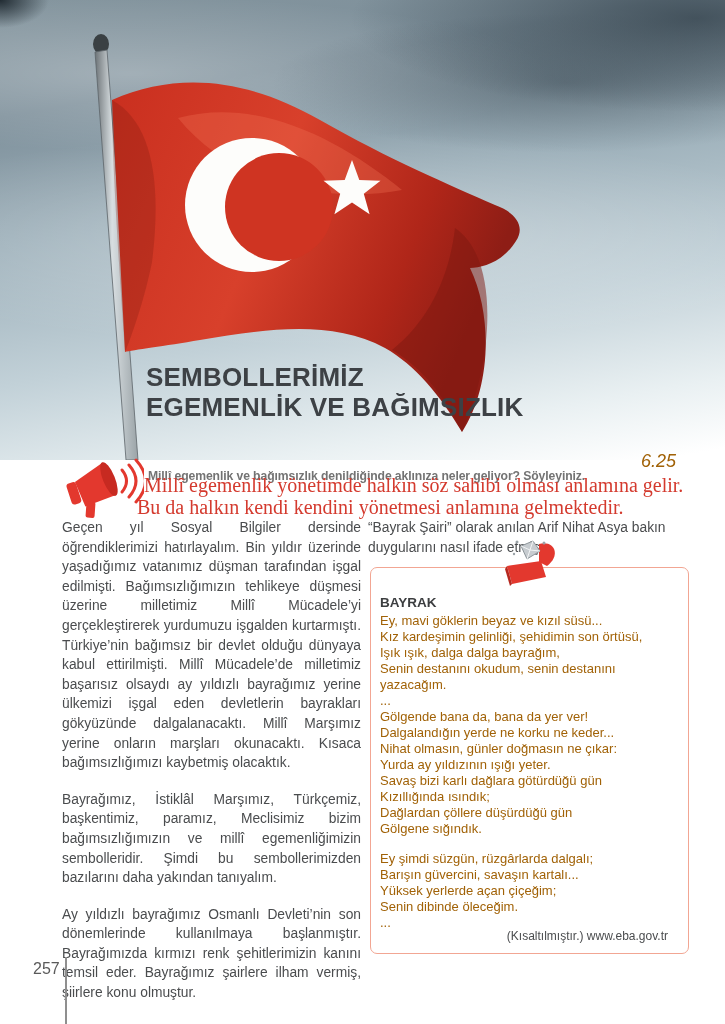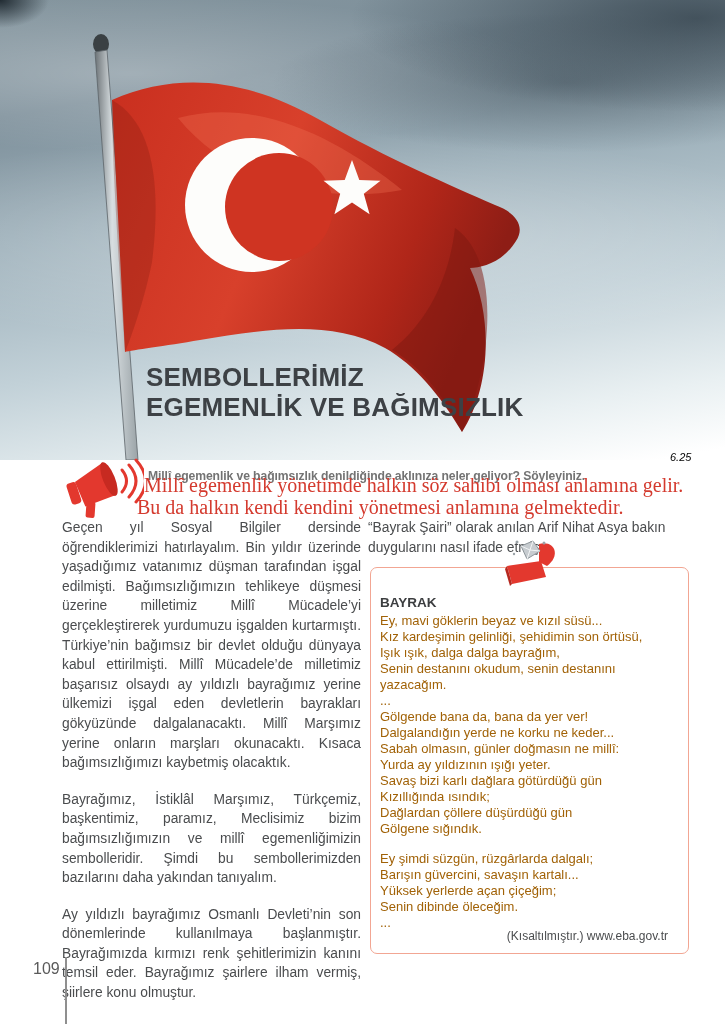--- a/index.html
+++ b/index.html
@@ -17,21 +17,21 @@
       radial-gradient(ellipse 600px 110px at 18% 16%, rgba(255,255,255,.28), rgba(255,255,255,0) 70%),
       radial-gradient(ellipse 700px 150px at 45% 52%, rgba(255,255,255,.30), rgba(255,255,255,0) 72%),
       linear-gradient(170deg, #84959e 0%, #7e909b 20%, #9db0ba 42%, #c2d1d8 66%, #e9f0f2 86%, #ffffff 98%);
   }
   .hero svg { position: absolute; left: 0; top: 0; }
   .hero-title {
     position: absolute; left: 146px; top: 362px; width: 480px;
     font-size: 26px; font-weight: bold; color: #3d4145; line-height: 30px; letter-spacing: .2px;
   }
   .figure-label {
-    position: absolute; left: 670px; top: 451px; font-size: 11px; font-style: italic; color: #000000;
+    position: absolute; left: 641px; top: 451px; font-size: 18px; font-style: italic; color: #a16207;
   }
 
   
   .megaphone { position: absolute; left: 64px; top: 456px; width: 80px; height: 62px; }
   .question-text {
     position: absolute; left: 148px; top: 469px; width: 540px;
     font-size: 12.2px; font-weight: bold; color: #737373; letter-spacing: -.1px; line-height: 15px;
   }
   .answer-line { position: absolute; font-family: "Liberation Serif", serif; color: #d43a2e; white-space: nowrap; }
   .answer-1 { left: 144px; top: 474px; font-size: 20px; }
@@ -154,32 +154,32 @@
     </svg>
     <div class="poem-content">
       <div class="poem-title">BAYRAK</div>
       <div class="poem-line">Ey, mavi göklerin beyaz ve kızıl süsü...</div>
       <div class="poem-line">Kız kardeşimin gelinliği, şehidimin son örtüsü,</div>
       <div class="poem-line">Işık ışık, dalga dalga bayrağım,</div>
       <div class="poem-line">Senin destanını okudum, senin destanını yazacağım.</div>
       <div class="poem-line">...</div>
       <div class="poem-line">Gölgende bana da, bana da yer ver!</div>
       <div class="poem-line">Dalgalandığın yerde ne korku ne keder...</div>
-      <div class="poem-line">Sabah olmasın, günler doğmasın ne millî:</div>
+      <div class="poem-line">Nihat olmasın, günler doğmasın ne çıkar:</div>
       <div class="poem-line">Yurda ay yıldızının ışığı yeter.</div>
       <div class="poem-line">Savaş bizi karlı dağlara götürdüğü gün</div>
       <div class="poem-line">Kızıllığında ısındık;</div>
       <div class="poem-line">Dağlardan çöllere düşürdüğü gün</div>
       <div class="poem-line">Gölgene sığındık.</div>
       <div class="stanza-gap"></div>
       <div class="poem-line">Ey şimdi süzgün, rüzgârlarda dalgalı;</div>
       <div class="poem-line">Barışın güvercini, savaşın kartalı...</div>
       <div class="poem-line">Yüksek yerlerde açan çiçeğim;</div>
       <div class="poem-line">Senin dibinde öleceğim.</div>
       <div class="poem-line">...</div>
     </div>
     <div class="poem-source">(Kısaltılmıştır.) www.eba.gov.tr</div>
   </div>
 
-  <div class="page-number">109</div>
+  <div class="page-number">257</div>
   <div class="footer-rule"></div>
 
 </div>
 
 </body></html>

